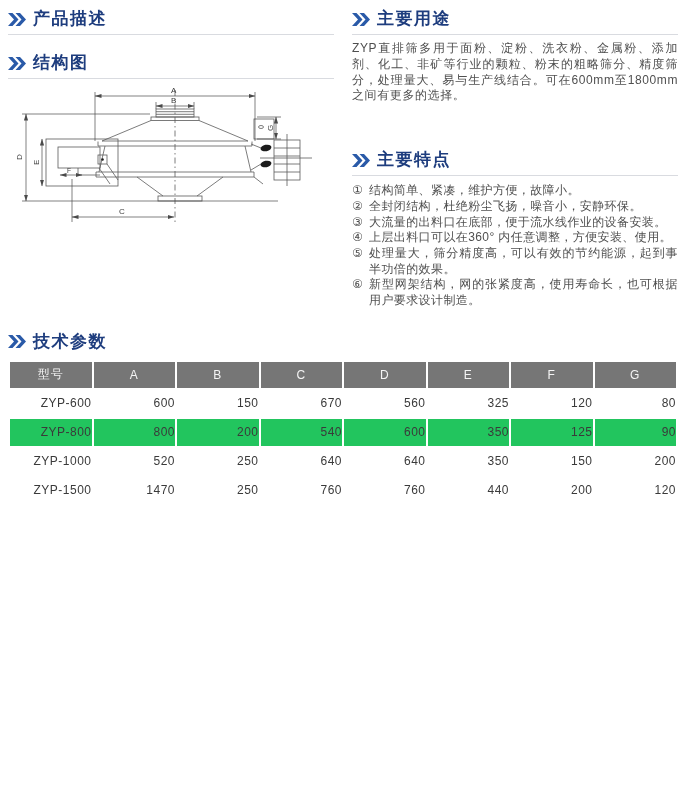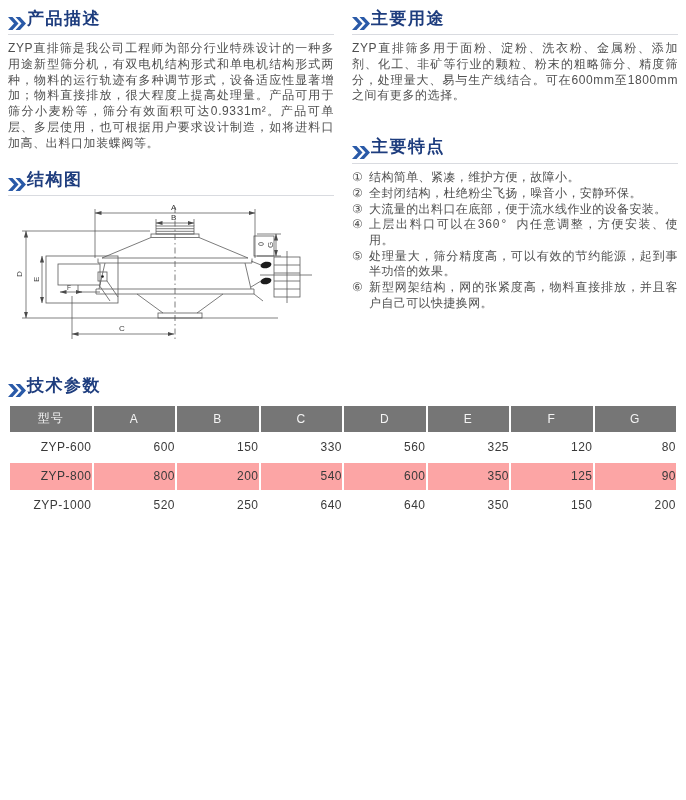--- a/index.html
+++ b/index.html
@@ -7,34 +7,34 @@
   body {
     width:686px; height:800px;
     font-family:"Liberation Sans","DejaVu Sans",sans-serif;
     color:#4f4f4f;
   }
   .page { width:686px; height:800px; padding:8px 8px 0 8px; overflow:hidden; background:#fff; }
   .columns { display:flex; gap:18px; align-items:flex-start; }
   .col { flex:1 1 0; min-width:0; }
 
   .section-heading {
-    display:flex; align-items:flex-end; gap:1px;
+    display:flex; align-items:center; gap:7px;
     color:#1e3d7e; font-size:17px; font-weight:bold; letter-spacing:1.5px;
     line-height:22px;
   }
   .chevron { flex:0 0 auto; display:block; }
   .divider { height:1px; background:#d9dbe0; margin-top:4px; }
 
   .para {
     margin-top:6px; font-size:12px; line-height:15.8px;
     letter-spacing:0.6px; text-align:justify; color:#4f4f4f;
   }
 
   .sec-structure { margin-top:17px; }
-  .sec-features  { margin-top:33px;font-family:Liberation Mono, monospace; }
+  .sec-features  { margin-top:45px; }
   .sec-params    { margin-top:22px; }
 
   .features { list-style:none; margin-top:7px; font-size:12px; line-height:15.7px; color:#4f4f4f; }
   .feature-item { display:flex; }
   .feature-num  { flex:0 0 17px; }
   .feature-text { flex:1 1 auto; letter-spacing:0.4px; text-align:justify; }
 
   .diagram-wrap { margin-top:5px; padding-left:2px; }
   .diagram-wrap svg { display:block; }
   .dim-label { font-size:8px; fill:#3c3c3c; font-family:"Liberation Sans","DejaVu Sans",sans-serif; }
@@ -45,41 +45,40 @@
     table-layout:fixed; font-size:12px;
   }
   table.params th {
     background:#767676; color:#f4f4f4; font-weight:normal;
     height:26px; text-align:center; letter-spacing:1px;
   }
   table.params td {
     height:27px; text-align:right; color:#3a3a3a; letter-spacing:0.5px;
     background:#ffffff;
   }
-  table.params tr.stripe td { background:#fca5a5;margin-left:33px; }
+  table.params tr.stripe td { background:#22c55e;margin-left:33px; }
 </style>
 </head>
 <body>
 
 <div class="page">
 
   <div class="columns">
 
     <div class="col">
 
       <section>
         <div class="section-heading">
           <svg class="chevron" width="18" height="13" viewBox="0 0 18 13">
             <polygon points="0,0 4.5,0 10.5,6.5 4.5,13 0,13 6,6.5" fill="#2a5aa8"></polygon>
             <polygon points="7.5,0 12,0 18,6.5 12,13 7.5,13 13.5,6.5" fill="#2a5aa8"></polygon>
           </svg>
           <span>产品描述</span>
         </div>
         <div class="divider"></div>
-        <p class="para">ZYP直排筛是我公司工程师为部分行业特殊设计的一种多用途新型筛分机，有双电机结构形式和单电机结构形式两种，物料的运行轨迹有多种调节形式，设备适应性显著增加；物料直接排放，很大程度上提高处理量。产品可用于筛分小麦粉等，筛分有效面积可达0.9331m²。产品可单层、多层使用，也可根据用户要求设计制造，如将进料口加高、出料口加装蝶阀等。</p>
       </section>
 
       <section class="sec-structure">
         <div class="section-heading">
           <svg class="chevron" width="18" height="13" viewBox="0 0 18 13">
             <polygon points="0,0 4.5,0 10.5,6.5 4.5,13 0,13 6,6.5" fill="#2a5aa8"></polygon>
             <polygon points="7.5,0 12,0 18,6.5 12,13 7.5,13 13.5,6.5" fill="#2a5aa8"></polygon>
           </svg>
           <span>结构图</span>
         </div>
@@ -220,21 +219,21 @@
           <li class="feature-item">
             <span class="feature-num">④</span>
             <span class="feature-text">上层出料口可以在360° 内任意调整，方便安装、使用。</span>
           </li>
           <li class="feature-item">
             <span class="feature-num">⑤</span>
             <span class="feature-text">处理量大，筛分精度高，可以有效的节约能源，起到事半功倍的效果。</span>
           </li>
           <li class="feature-item">
             <span class="feature-num">⑥</span>
-            <span class="feature-text">新型网架结构，网的张紧度高，物料直接排放，并且客户自己可以快捷换网。</span>
+            <span class="feature-text">新型网架结构，网的张紧度高，使用寿命长，也可根据用户要求设计制造。</span>
           </li>
         </ul>
       </section>
     </div>
   </div>
 
   <section class="sec-params">
     <div class="section-heading">
       <svg class="chevron" width="18" height="13" viewBox="0 0 18 13">
         <polygon points="0,0 4.5,0 10.5,6.5 4.5,13 0,13 6,6.5" fill="#2a5aa8"></polygon>
@@ -254,21 +253,21 @@
           <th>E</th>
           <th>F</th>
           <th>G</th>
         </tr>
       </thead>
       <tbody>
         <tr>
           <td>ZYP-600</td>
           <td>600</td>
           <td>150</td>
-          <td>330</td>
+          <td>670</td>
           <td>560</td>
           <td>325</td>
           <td>120</td>
           <td>80</td>
         </tr>
         <tr class="stripe">
           <td>ZYP-800</td>
           <td>800</td>
           <td>200</td>
           <td>540</td>
@@ -280,17 +279,27 @@
         <tr>
           <td>ZYP-1000</td>
           <td>520</td>
           <td>250</td>
           <td>640</td>
           <td>640</td>
           <td>350</td>
           <td>150</td>
           <td>200</td>
         </tr>
+        <tr>
+          <td>ZYP-1500</td>
+          <td>1470</td>
+          <td>250</td>
+          <td>760</td>
+          <td>760</td>
+          <td>440</td>
+          <td>200</td>
+          <td>120</td>
+        </tr>
       </tbody>
     </table>
   </section>
 
 </div>
 
 </body></html>

